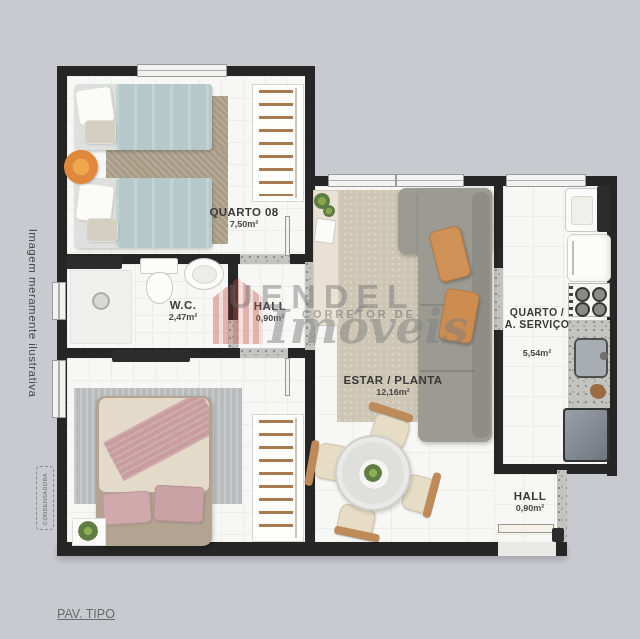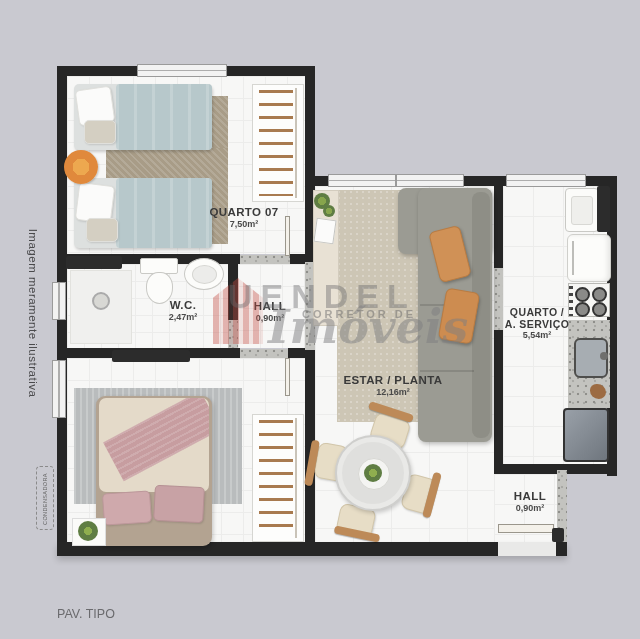--- a/index.html
+++ b/index.html
@@ -180,51 +180,51 @@
     <div class="abs" style="left:0;top:2px;width:4px;height:30px;background:repeating-linear-gradient(180deg,#444 0 3px,transparent 3px 7px);"></div>
   </div>
   <div class="granite" style="left:568px;top:320px;width:42px;height:88px;">
     <div class="abs" style="left:6px;top:18px;width:30px;height:36px;background:#a7adb2;border:2px solid #4e4e4c;border-radius:6px;"></div>
     <div class="abs" style="left:32px;top:32px;width:8px;height:8px;border-radius:50%;background:#6f6f6d;"></div>
     <div class="abs" style="left:22px;top:64px;width:16px;height:15px;background:#9c6b42;border-radius:40% 55% 45% 55%;"></div>
   </div>
   <div class="abs" style="left:563px;top:408px;width:46px;height:54px;background:linear-gradient(135deg,#99a0a8,#6f767e);border:2px solid #333;border-radius:4px;box-sizing:border-box;"></div>
 
   <div class="roomlabel" style="left:198px;top:206px;width:92px;">
-    <div class="nm">QUARTO 07</div>
+    <div class="nm">QUARTO 08</div>
     <div class="ar">7,50m²</div>
   </div>
   <div class="roomlabel" style="left:152px;top:299px;width:62px;">
     <div class="nm">W.C.</div>
     <div class="ar">2,47m²</div>
   </div>
   <div class="roomlabel" style="left:240px;top:300px;width:60px;">
     <div class="nm">HALL</div>
     <div class="ar">0,90m²</div>
   </div>
   <div class="roomlabel" style="left:337px;top:374px;width:112px;">
     <div class="nm">ESTAR / PLANTA</div>
     <div class="ar">12,16m²</div>
   </div>
   <div class="roomlabel" style="left:498px;top:306px;width:78px;">
     <div class="nm" style="font-size:10.5px;">QUARTO /</div>
     <div class="nm" style="font-size:10.5px;">A. SERVIÇO</div>
-    <div class="ar" style="margin-top:0;">5,54m²</div>
+    <div class="ar" style="margin-top:18px;">5,54m²</div>
   </div>
   <div class="roomlabel" style="left:500px;top:490px;width:60px;">
     <div class="nm">HALL</div>
     <div class="ar">0,90m²</div>
   </div>
 
   <div class="wm" style="left:213px;top:278px;width:50px;height:66px;clip-path:polygon(50% 0,100% 30%,100% 100%,0 100%,0 30%);background:repeating-linear-gradient(90deg,rgba(195,75,66,.40) 0 6px,rgba(195,75,66,.12) 6px 10px);"></div>
   <div class="wm" style="left:228px;top:277px;font-size:34px;font-weight:bold;letter-spacing:8px;color:rgba(105,105,108,.42);">UENDEL</div>
   <div class="wm" style="left:302px;top:308px;font-size:11px;font-weight:bold;letter-spacing:3px;color:rgba(100,100,103,.48);">CORRETOR DE</div>
   <div class="wm" style="left:268px;top:300px;font-family:'DejaVu Serif',serif;font-style:italic;font-weight:bold;font-size:46px;color:rgba(125,125,128,.5);">Imóveis</div>
 
   <div class="abs" style="left:33px;top:313px;transform:translate(-50%,-50%) rotate(90deg);white-space:nowrap;font-size:11.5px;letter-spacing:.5px;color:#4a4a4c;">Imagem meramente ilustrativa</div>
 
   <div class="abs" style="left:36px;top:466px;width:18px;height:64px;border:1px dashed #8a8a8a;border-radius:4px;box-sizing:border-box;">
     <div class="abs" style="left:8px;top:32px;transform:translate(-50%,-50%) rotate(-90deg);white-space:nowrap;font-size:5.5px;letter-spacing:.4px;color:#666;">CONDENSADORA</div>
   </div>
 
-  <div class="abs" style="left:57px;top:607px;font-size:12.5px;color:#6b6b6e;">PAV. TIPO</div>
+  <div class="abs" style="left:57px;top:607px;font-size:12.5px;color:#6b6b6e;text-decoration:underline;">PAV. TIPO</div>
 
 </div>
 
 </body></html>

